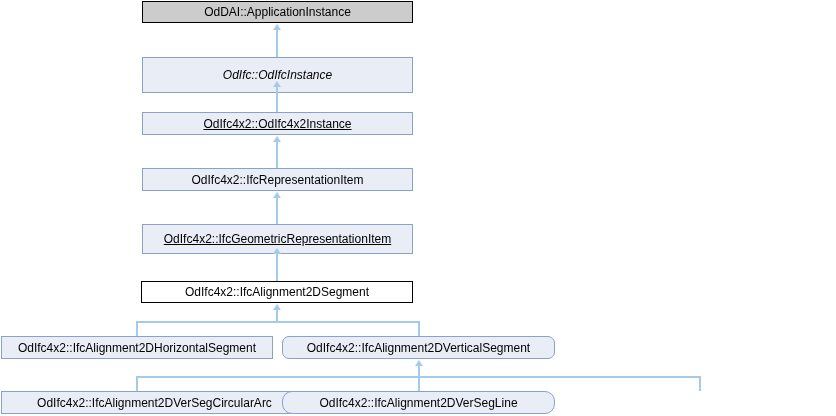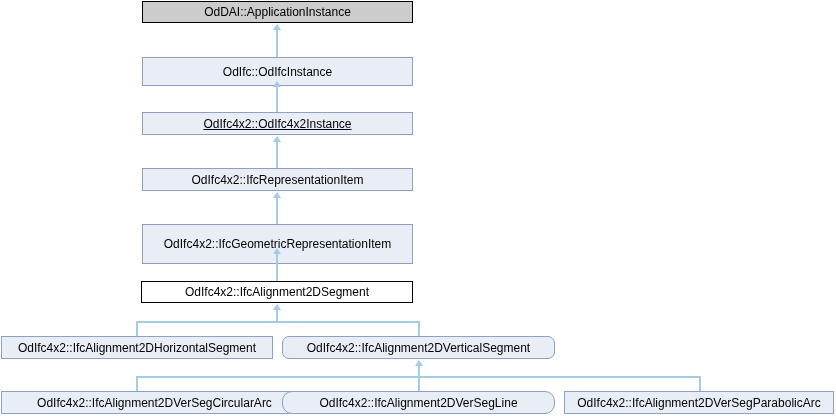--- a/index.html
+++ b/index.html
@@ -44,32 +44,31 @@
     border-right: 4px solid transparent;
     border-bottom: 6px solid var(--edge);
   }
 </style>
 </head>
 <body>
 
 <div class="canvas">
 
   <div class="node gray" style="left:142px; top:1px;   width:271px; height:22px;">OdDAI::ApplicationInstance</div>
-  <div class="node blue" style="left:142px; top:57px;  width:271px; height:29px;">OdIfc::OdIfcInstance</div>
+  <div class="node blue" style="left:142px; top:57px;  width:271px; height:36px;font-style:italic;">OdIfc::OdIfcInstance</div>
   <div class="node blue" style="left:142px; top:112px; width:271px; height:23px;text-decoration:underline;">OdIfc4x2::OdIfc4x2Instance</div>
   <div class="node blue" style="left:142px; top:168px; width:271px; height:23px;">OdIfc4x2::IfcRepresentationItem</div>
-  <div class="node blue" style="left:142px; top:224px; width:271px; height:40px;">OdIfc4x2::IfcGeometricRepresentationItem</div>
+  <div class="node blue" style="left:142px; top:224px; width:271px; height:30px;text-decoration:underline;">OdIfc4x2::IfcGeometricRepresentationItem</div>
   <div class="node focus" style="left:141px; top:281px; width:272px; height:22px;">OdIfc4x2::IfcAlignment2DSegment</div>
 
   <div class="node blue" style="left:1px;   top:336px; width:272px; height:23px;">OdIfc4x2::IfcAlignment2DHorizontalSegment</div>
   <div class="node blue" style="left:282px; top:336px; width:273px; height:23px;border-radius:7px;">OdIfc4x2::IfcAlignment2DVerticalSegment</div>
 
   <div class="node blue" style="left:1px;   top:391px; width:307px; height:23px;">OdIfc4x2::IfcAlignment2DVerSegCircularArc</div>
   <div class="node blue" style="left:282px; top:391px; width:273px; height:23px;border-radius:10px;">OdIfc4x2::IfcAlignment2DVerSegLine</div>
-  <div class="node blue" style="left:564px; top:391px; width:270px; height:23px;">OdIfc4x2::IfcAlignment2DVerSegParabolicArc</div>
 
   <div class="ah" style="left:273px; top:24px;"></div>
   <div class="vl" style="left:276px; top:29px;  height:28px;"></div>
 
   <div class="ah" style="left:273px; top:81px;"></div>
   <div class="vl" style="left:276px; top:86px;  height:26px;"></div>
 
   <div class="ah" style="left:273px; top:136px;"></div>
   <div class="vl" style="left:276px; top:141px; height:27px;"></div>
 

